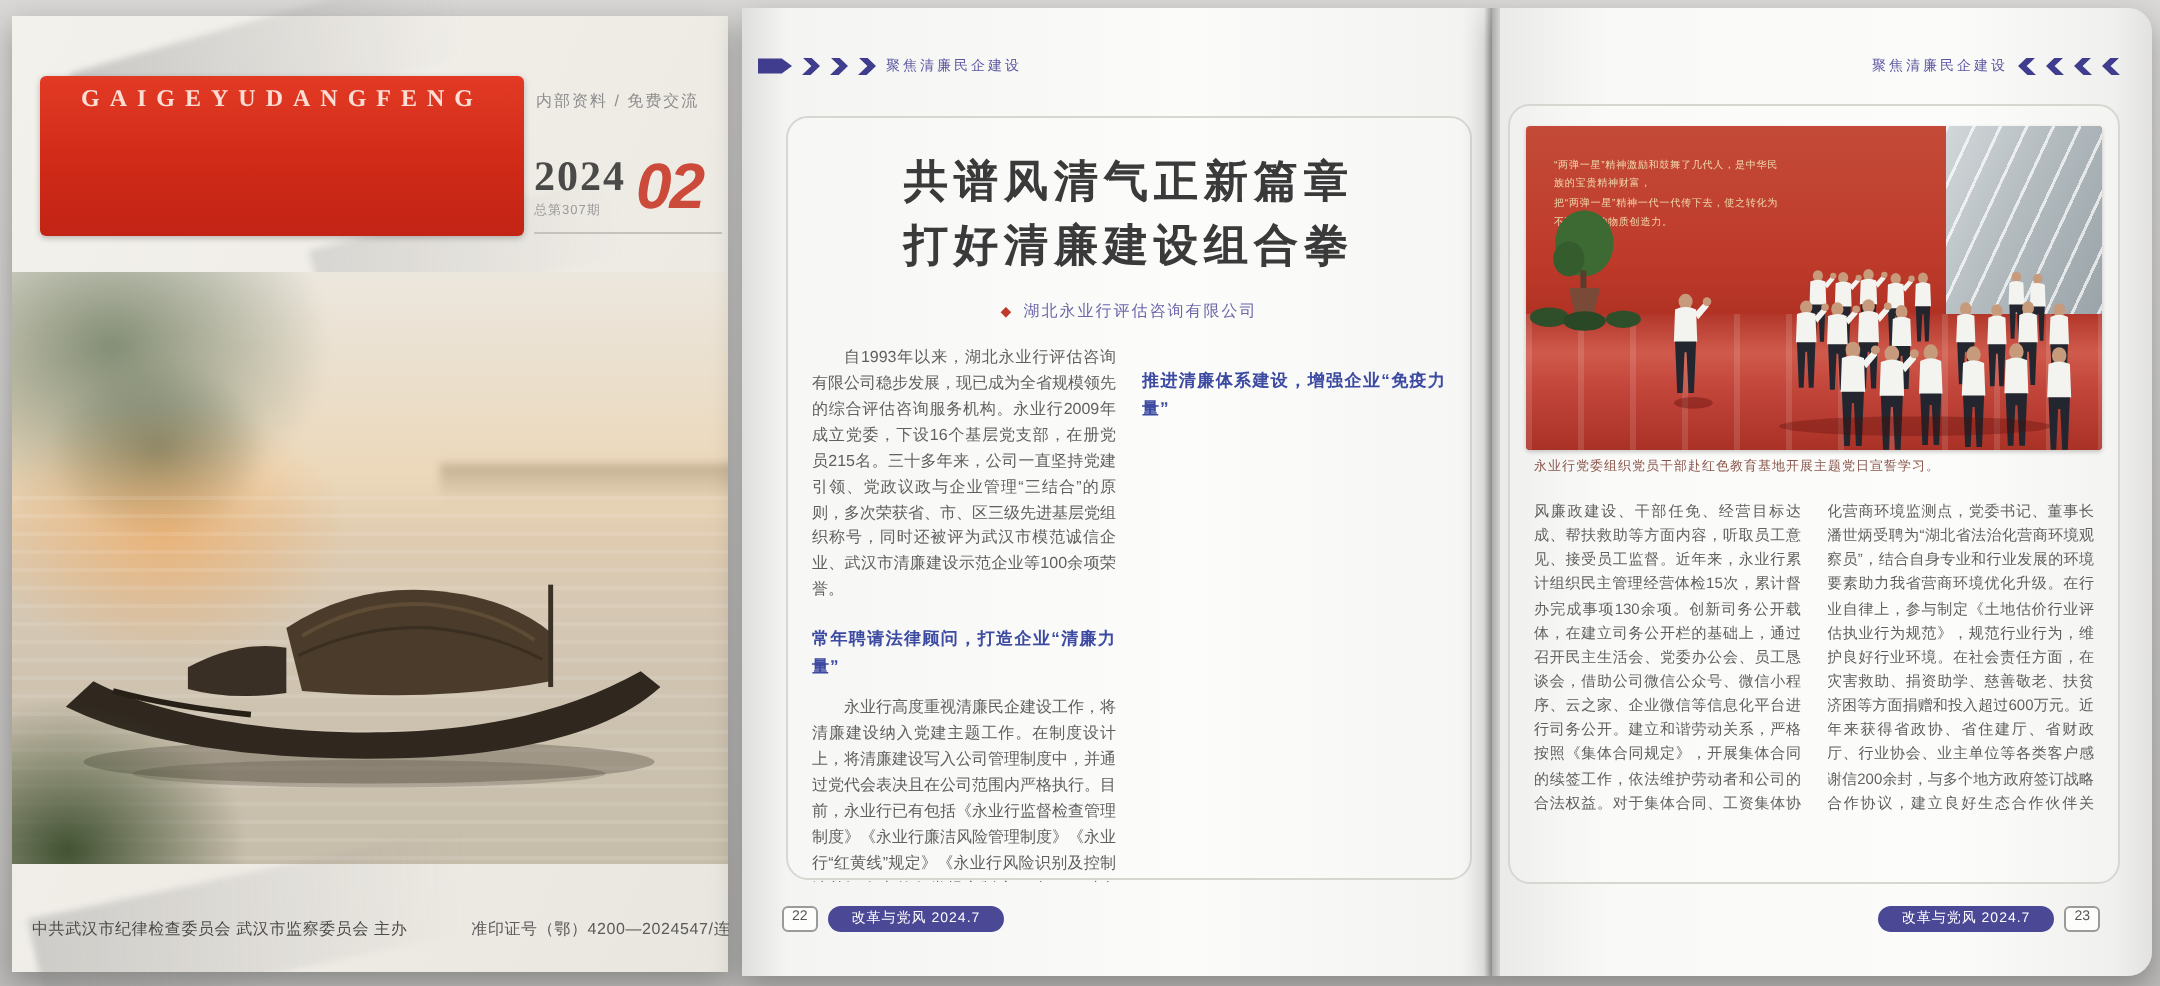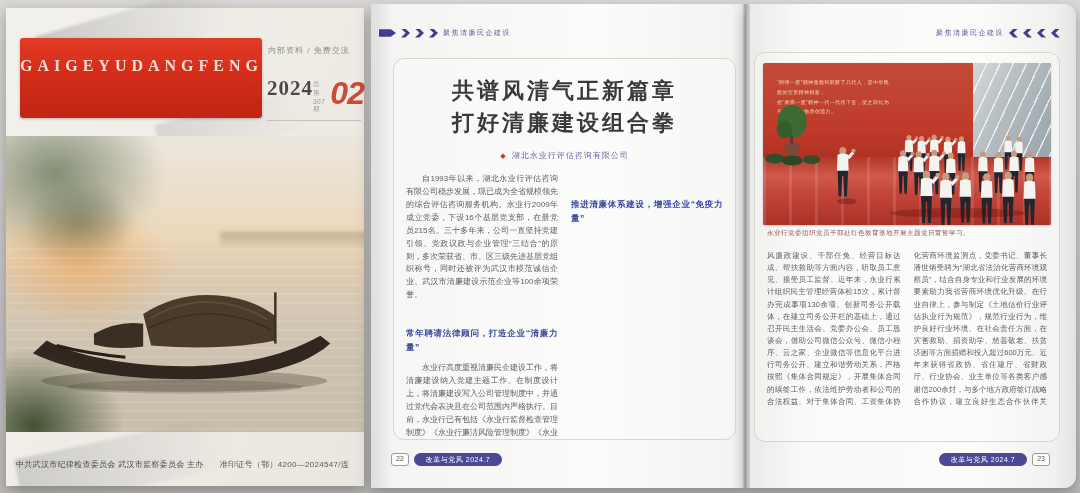--- a/index.html
+++ b/index.html
@@ -15,26 +15,26 @@
     background:linear-gradient(100deg,rgba(135,135,135,.38),rgba(135,135,135,0) 75%)}
   .bs2{left:150px;top:90px;width:220px;height:40px;transform:rotate(-14deg);
     background:linear-gradient(100deg,rgba(150,150,150,.28),rgba(150,150,150,0) 70%)}
   .bs3{left:10px;bottom:6px;width:300px;height:52px;transform:rotate(-12deg);
     background:linear-gradient(100deg,rgba(140,140,140,.35),rgba(140,140,140,0) 72%)}
   .banner{position:absolute;left:14px;top:30px;width:242px;height:80px;border-radius:3px;
     background:linear-gradient(180deg,#e23a24 0%,#d02a18 55%,#c22415 100%);
     box-shadow:0 1px 3px rgba(0,0,0,.25);color:#fff;text-align:center;}
   .banner .cn{font-family:"Liberation Serif",serif;font-weight:bold;font-size:36px;
     letter-spacing:8px;line-height:1;margin-top:10px;text-shadow:1px 1px 1px rgba(120,20,8,.6)}
-  .banner .py{font-family:"Liberation Serif",serif;font-weight:bold;font-size:16px;
-    letter-spacing:5px;color:rgba(255,235,228,.92);margin-top:19px}
+  .banner .py{font-family:"Liberation Serif",serif;font-weight:bold;font-size:12px;
+    letter-spacing:5px;color:rgba(255,235,228,.92);margin-top:4px}
   .top-note{position:absolute;left:262px;top:37px;font-size:8px;color:#8d8d8d;letter-spacing:1px}
   .issue{position:absolute;left:261px;top:66px;width:94px;border-bottom:1px solid #c4c2bd;
     padding:4px 0 6px;display:flex;align-items:flex-start;gap:5px}
-  .issue .yr-wrap{display:flex;flex-direction:row}
+  .issue .yr-wrap{display:flex;flex-direction:column}
   .issue .year{font-family:"Liberation Serif",serif;font-weight:bold;font-size:21px;
     color:#4a4a48;line-height:1;letter-spacing:1px}
   .issue .inote{font-size:6.5px;color:#9a9a98;margin-top:2px;letter-spacing:.5px}
   .issue .no{font-size:32px;font-weight:800;font-style:italic;color:#cb4a3a;line-height:.95;
     font-family:"Liberation Sans",sans-serif;letter-spacing:-1px}
   .painting{position:absolute;left:0;top:128px;width:100%;height:296px;overflow:hidden;
     background:linear-gradient(180deg,#ece7de 0%,#ebdfcc 18%,#ecd8ba 34%,#e0ccb0 44%,#d6c8b3 56%,#cdc2b0 75%,#c7bdab 100%);}
   .glow{position:absolute;left:-5px;top:60px;width:180px;height:140px;
     background:radial-gradient(ellipse at 45% 50%,rgba(241,160,78,.55),rgba(241,160,78,0) 65%)}
   .tree1{position:absolute;left:-30px;top:-16px;width:190px;height:140px;filter:blur(3px);
@@ -43,21 +43,21 @@
     background:radial-gradient(ellipse at 50% 50%,rgba(88,104,82,.7),rgba(88,104,82,0) 70%)}
   .shore{position:absolute;right:-6px;top:96px;width:150px;height:18px;filter:blur(2px);
     background:linear-gradient(180deg,rgba(152,132,104,.5),rgba(152,132,104,0))}
   .water{position:absolute;left:0;right:0;top:112px;bottom:0;
     background:repeating-linear-gradient(180deg,rgba(255,255,255,.10) 0 2px,rgba(0,0,0,0) 2px 9px)}
   .reeds{position:absolute;left:-14px;bottom:-10px;width:130px;height:92px;filter:blur(1px);
     background:radial-gradient(ellipse at 32% 82%,rgba(58,76,44,.95),rgba(58,76,44,0) 72%)}
   .boat{position:absolute;left:6%;top:34%;width:88%;height:62%}
   .cover-footer{position:absolute;left:10px;bottom:16px;font-size:8px;color:#4c4c4c;
     white-space:nowrap;letter-spacing:.3px}
-  .cover-footer .lic{margin-left:16px;color:#5a5a5a}
+  .cover-footer .lic{margin-left:32px;color:#5a5a5a}
   
   .page{position:absolute;top:4px;height:484px;box-shadow:0 6px 14px rgba(0,0,0,.28)}
   .page-left{left:371px;width:375px;
     background:linear-gradient(90deg,#dededc 0%,#f4f4f2 6%,#fbfbf9 60%,#f3f3f1 96%,#e6e6e4 100%)}
   .page-right{left:746px;width:330px;border-radius:0 12px 12px 0;
     background:linear-gradient(90deg,#e9e9e7 0%,#f9f9f7 18%,#fbfbf9 70%,#f0f0ee 94%,#e2e2e0 100%)}
   .tag{position:absolute;top:24px;display:flex;align-items:center;gap:5px}
   .tag-l{left:8px}
   .tag-r{right:16px}
   .arrow-solid{width:17px;height:9px;background:#413d8e;
@@ -72,21 +72,21 @@
   .art-title{font-family:"Liberation Serif",serif;font-weight:bold;color:#3a3a3a;
     font-size:22px;letter-spacing:3px;text-align:center;line-height:1.45;margin-top:16px}
   .byline{text-align:center;font-size:8px;color:#6c68aa;margin-top:11px;letter-spacing:1px}
   .byline .dm{color:#c0392b;font-size:7px;margin-right:5px}
   .cols{display:flex;gap:13px;padding:12px 12px 0}
   .col{flex:1;font-size:8px;line-height:1.62;color:#606060;text-align:justify;overflow:hidden}
   .cols-l .col{height:268px}
   .cols-r .col{height:158px;font-size:7.5px}
   .col p{margin:0 0 7px;text-indent:2em}
   .col p.cont{text-indent:0}
-  .sub{color:#3c4aa2;font-weight:bold;font-size:8.5px;margin:25px 0 7px;letter-spacing:.5px}
+  .sub{color:#3c4aa2;font-weight:bold;font-size:8.5px;margin:11px 0 7px;letter-spacing:.5px}
   .pagefoot{position:absolute;bottom:22px;display:flex;align-items:center;gap:5px}
   .pf-l{left:20px}
   .pf-r{right:26px}
   .pno{border:1px solid #9a9a9a;border-radius:3px;font-size:7px;color:#555;background:#fdfdfb;
     padding:1px 4px;line-height:1.2}
   .pill{background:#4b4896;color:#fff;font-size:7px;padding:2.5px 12px;border-radius:9px;
     letter-spacing:.5px;line-height:1.1}
   
   .photo{position:relative;margin:10px 8px 0;height:162px;border-radius:2px;overflow:hidden;
     box-shadow:0 1px 2px rgba(0,0,0,.2)}

